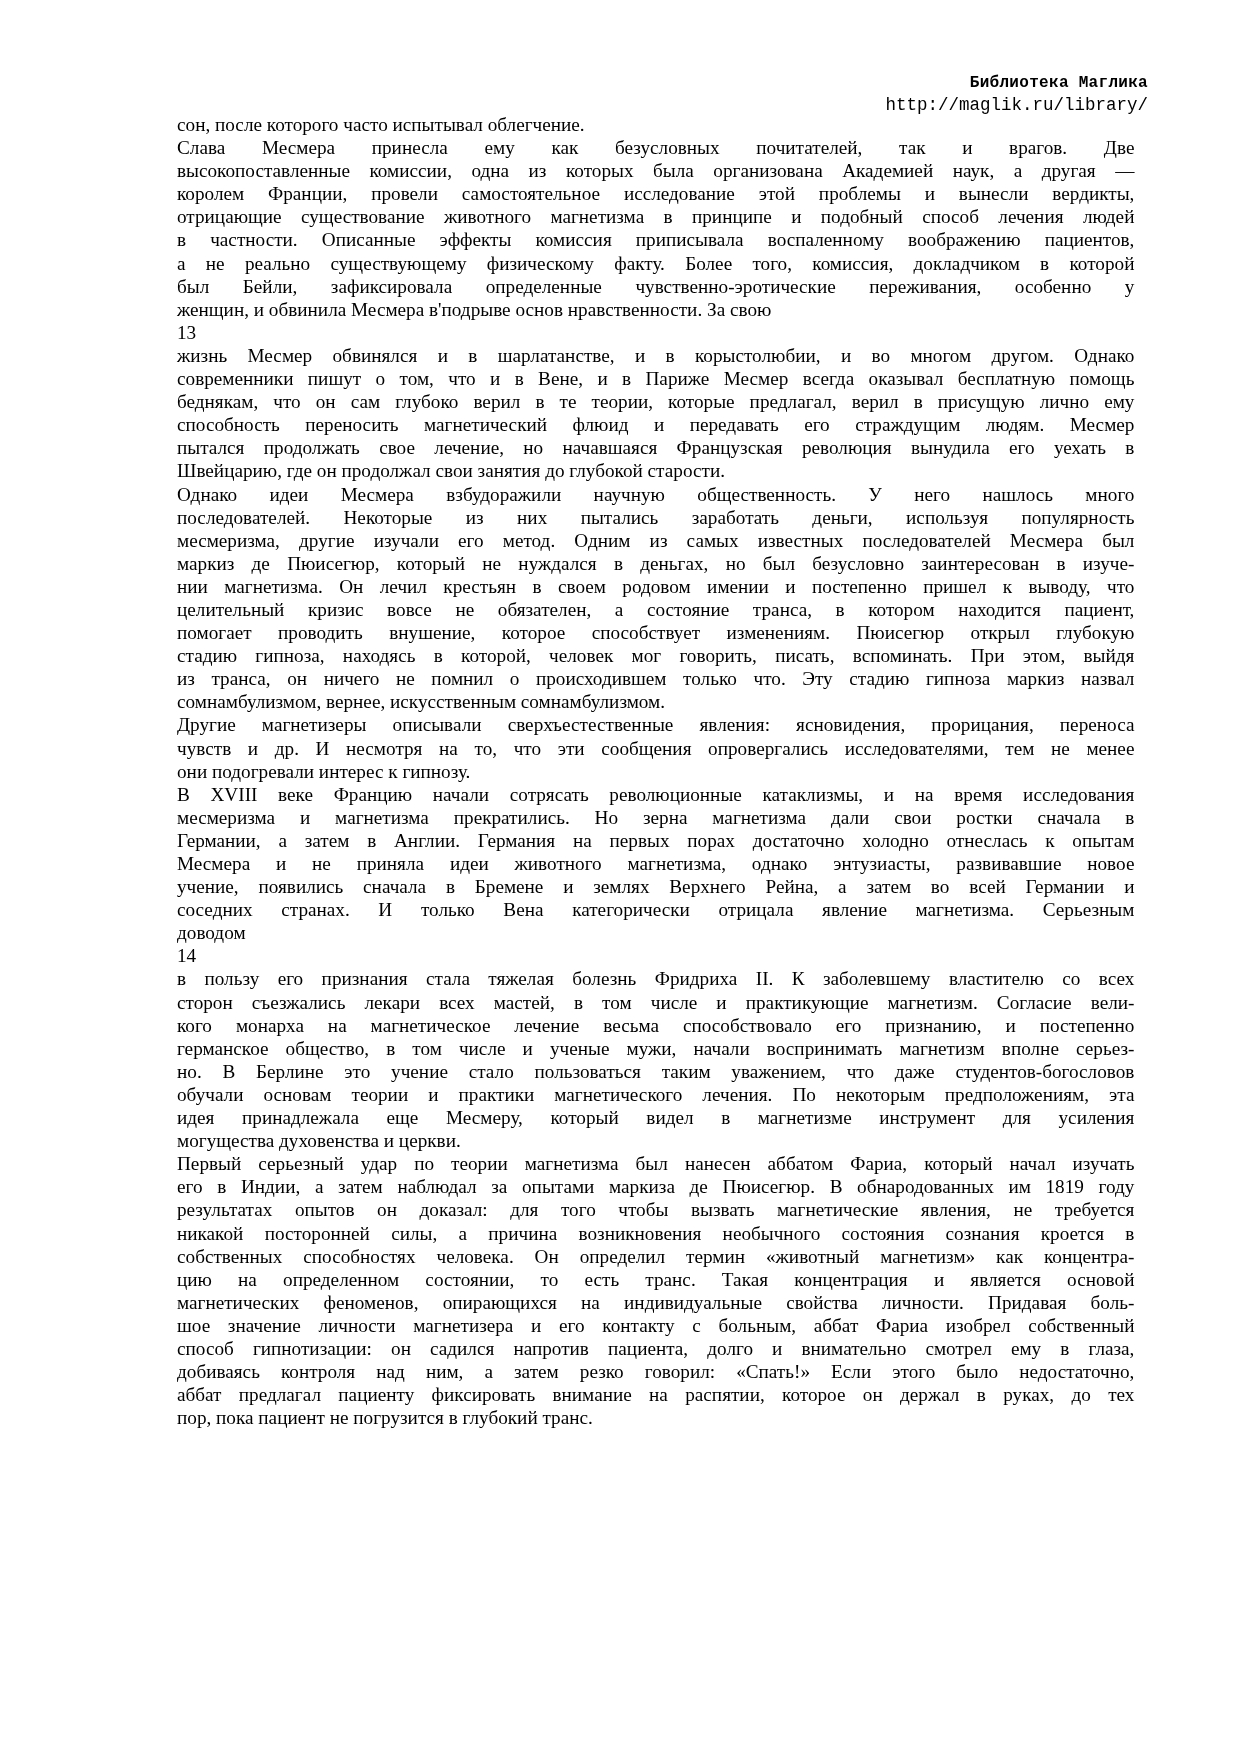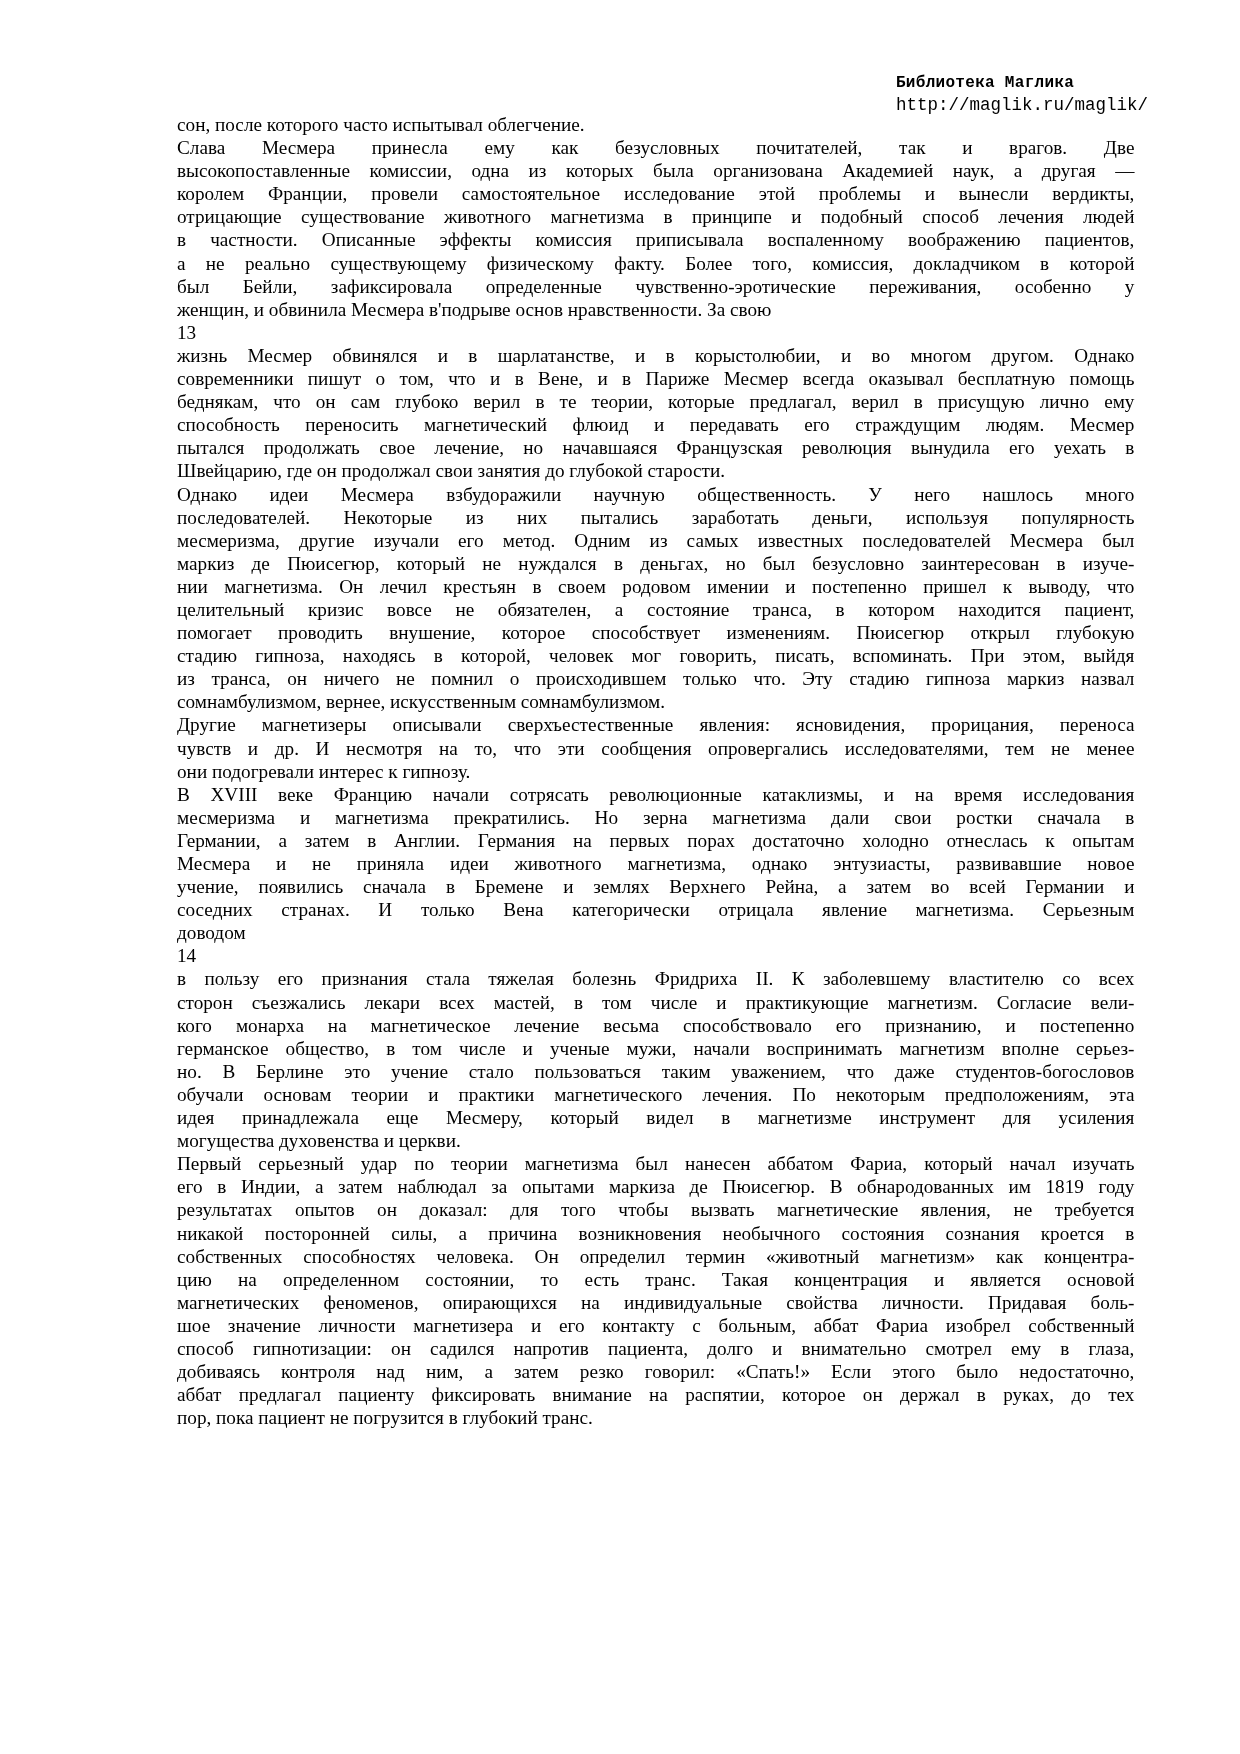--- a/index.html
+++ b/index.html
@@ -1,32 +1,32 @@
 <!DOCTYPE html>
 <html><head>
 <meta charset="utf-8">
 <style>
   html, body { margin: 0; padding: 0; background: #ffffff; }
   body { width: 1240px; height: 1754px; position: relative; overflow: hidden; }
   .page { position: absolute; left: 0; top: 0; width: 1240px; height: 1754px; background: #fff; }
-  .hdr { position: absolute; right: 92px; top: 72px; text-align: left; font-family: "Liberation Mono", "DejaVu Sans Mono", monospace; color: #000; }
+  .hdr { position: absolute; right: 92px; top: 72px; text-align: right; font-family: "Liberation Mono", "DejaVu Sans Mono", monospace; color: #000; }
   .hdr-title { font-size: 16px; font-weight: bold; line-height: 22px; letter-spacing: 0.3px; }
   .hdr-url { font-size: 17.5px; line-height: 22px; }
   .body { position: absolute; left: 177px; top: 113px; width: 972px; font-family: "Liberation Serif", "DejaVu Serif", serif; font-size: 19.5px; line-height: 23.1px; color: #000; transform: scaleX(0.985); transform-origin: left top; }
   .line { display: block; white-space: nowrap; text-align: justify; text-align-last: justify; height: 23.1px; overflow: visible; }
   .line.last { text-align-last: left; }
   .pagenum { display: block; height: 23.1px; }
 </style>
 </head>
 <body>
 
 <div class="page">
   <div class="hdr">
     <div class="hdr-title">Библиотека Маглика</div>
-    <div class="hdr-url">http://maglik.ru/maglik/</div>
+    <div class="hdr-url">http://maglik.ru/library/</div>
   </div>
   <div class="body" id="body">
       <span class="line last">сон, после которого часто испытывал облегчение.</span>
       <span class="line" style="display: block; text-align-last: left; text-align: left; word-spacing: 32.3406px;">Слава Месмера принесла ему как безусловных почитателей, так и врагов. Две</span>
       <span class="line" style="display: block; text-align-last: left; text-align: left; word-spacing: 14.9205px;">высокопоставленные комиссии, одна из которых была организована Академией наук, а другая —</span>
       <span class="line" style="display: block; text-align-last: left; text-align: left; word-spacing: 19.3576px;">королем Франции, провели самостоятельное исследование этой проблемы и вынесли вердикты,</span>
       <span class="line" style="display: block; text-align-last: left; text-align: left; word-spacing: 14.7937px;">отрицающие существование животного магнетизма в принципе и подобный способ лечения людей</span>
       <span class="line" style="display: block; text-align-last: left; text-align: left; word-spacing: 19.6094px;">в частности. Описанные эффекты комиссия приписывала воспаленному воображению пациентов,</span>
       <span class="line" style="display: block; text-align-last: left; text-align: left; word-spacing: 15.7173px;">а не реально существующему физическому факту. Более того, комиссия, докладчиком в которой</span>
       <span class="line" style="display: block; text-align-last: left; text-align: left; word-spacing: 29.1719px;">был Бейли, зафиксировала определенные чувственно-эротические переживания, особенно у</span>

